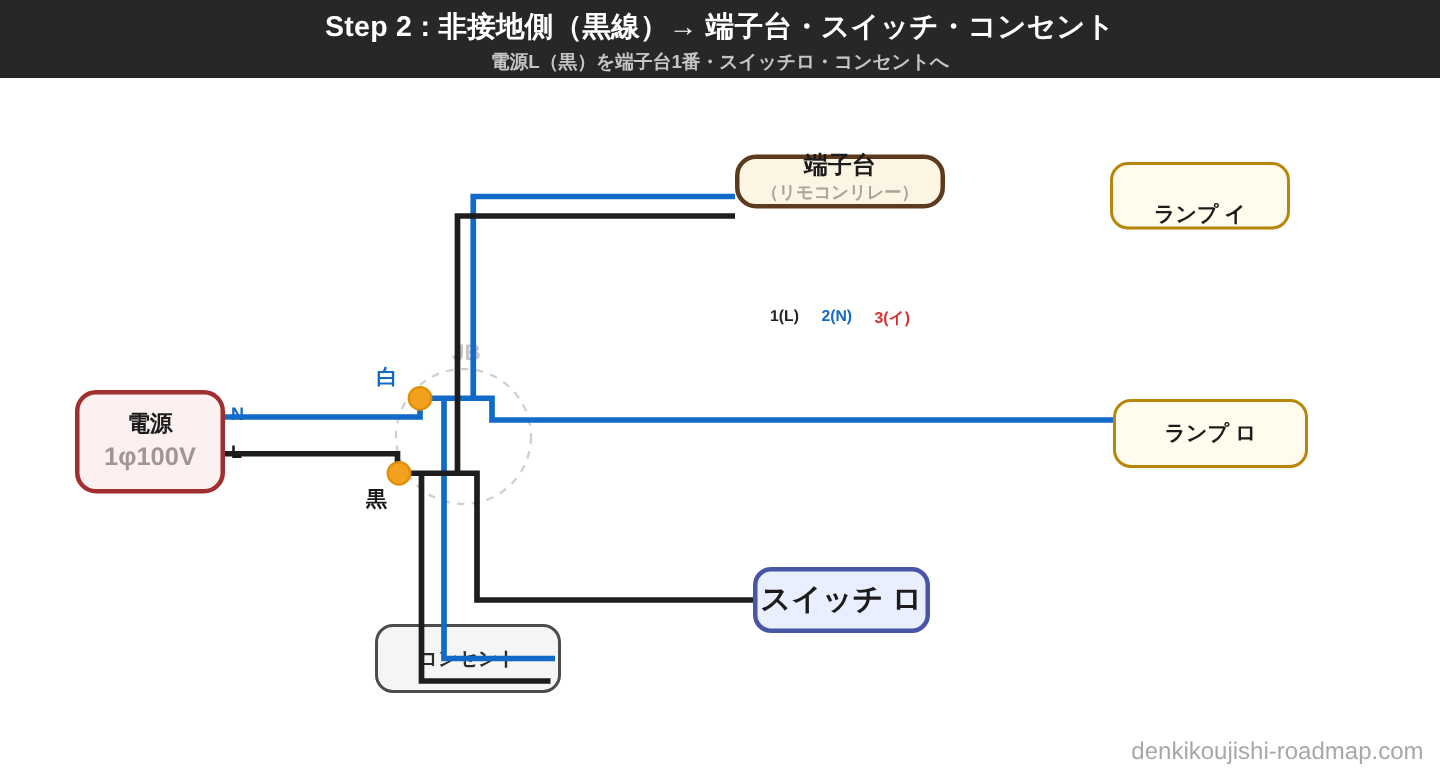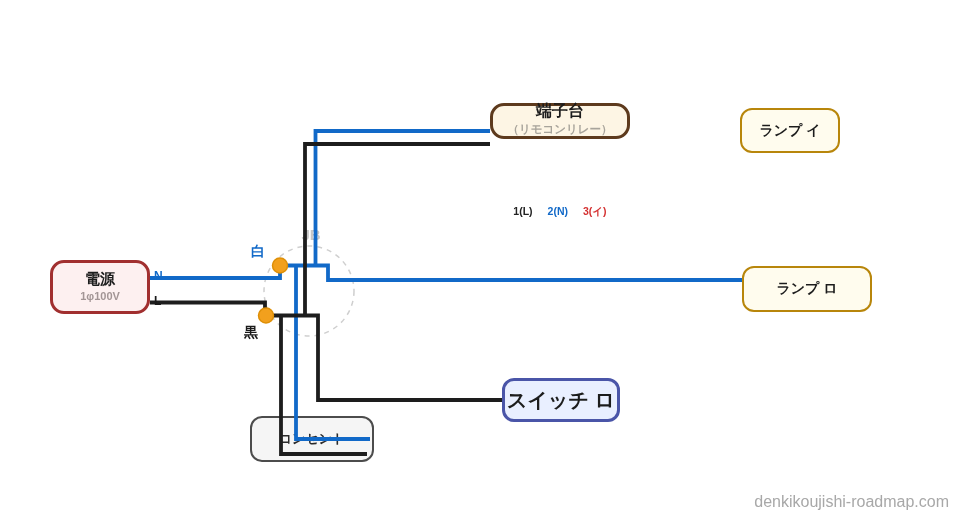--- a/index.html
+++ b/index.html
@@ -13,25 +13,25 @@
   .hdr-sub{margin-top:2px;font-size:12.5px;font-weight:bold;color:#c4c4c4;}
   
   .node{
     position:absolute;box-sizing:border-box;z-index:1;
     display:flex;flex-direction:column;align-items:center;justify-content:center;
     font-weight:bold;color:#1c1c1c;line-height:1.25;
   }
   .node-terminal{left:490px;top:103px;width:140px;height:36px;background:#fdf5e4;border:3px solid #5d3a1d;border-radius:14px;justify-content:flex-end;}
   .node-terminal .nt{font-size:16px;}
   .node-terminal .ns{font-size:11.5px;color:#a8a49b;margin-top:1px;}
-  .node-lamp-i{left:740px;top:108px;width:100px;height:45px;background:#fffcee;border:2.5px solid #b8860b;border-radius:12px;font-size:14px;}
+  .node-lamp-i{left:740px;top:108px;width:120px;height:45px;background:#fffcee;border:2.5px solid #b8860b;border-radius:12px;font-size:14px;justify-content:flex-end;}
   .node-lamp-ro{left:742px;top:266px;width:130px;height:46px;background:#fffcee;border:2.5px solid #b8860b;border-radius:12px;font-size:14px;}
-  .node-power{left:50px;top:260px;width:100px;height:54px;background:#fdf0f0;border:3px solid #a12f2f;border-radius:14px;}
+  .node-power{left:50px;top:260px;width:100px;height:69px;background:#fdf0f0;border:3px solid #a12f2f;border-radius:14px;}
   .node-power .nt{font-size:15px;}
-  .node-power .ns{font-size:11px;color:#a39595;margin-top:1px;}
+  .node-power .ns{font-size:17px;color:#a39595;margin-top:1px;}
   .node-switch{left:502px;top:378px;width:118px;height:44px;background:#e9efff;border:3px solid #4a55a8;border-radius:12px;font-size:20px;}
   .node-outlet{left:250px;top:416px;width:124px;height:46px;background:#f5f5f5;border:2.5px solid #4c4c4c;border-radius:12px;font-size:13px;color:#2b2b2b;}
   
   .pins{
     position:absolute;left:490px;top:161px;width:140px;z-index:1;
     display:flex;justify-content:center;gap:15px;
     font-size:10.5px;font-weight:bold;margin-top:44px;
   }
   
   .wires{position:absolute;left:0;top:0;z-index:2;pointer-events:none;}
@@ -44,20 +44,24 @@
   .wl-white{left:251px;top:243px;font-size:14px;color:#1169c8;}
   .wl-black{left:244px;top:324px;font-size:14px;color:#1a1a1a;}
   
   .mark{position:absolute;right:11px;bottom:9px;z-index:3;font-size:16px;color:#a8a8a8;}
 </style>
 </head>
 <body>
 
 <div class="stage">
 
+  <header class="hdr">
+    <div class="hdr-title">Step 2 : 非接地側（黒線）→ 端子台・スイッチ・コンセント</div>
+    <div class="hdr-sub">電源L（黒）を端子台1番・スイッチロ・コンセントへ</div>
+  </header>
 
   <div class="node node-terminal">
     <div class="nt">端子台</div>
     <div class="ns">（リモコンリレー）</div>
   </div>
   <div class="pins" id="pins">
       <span style="color: rgb(34, 34, 34);">1(L)</span>
       <span style="color: rgb(17, 105, 200);">2(N)</span>
       <span style="color: rgb(212, 48, 48);">3(イ)</span>
     </div>

